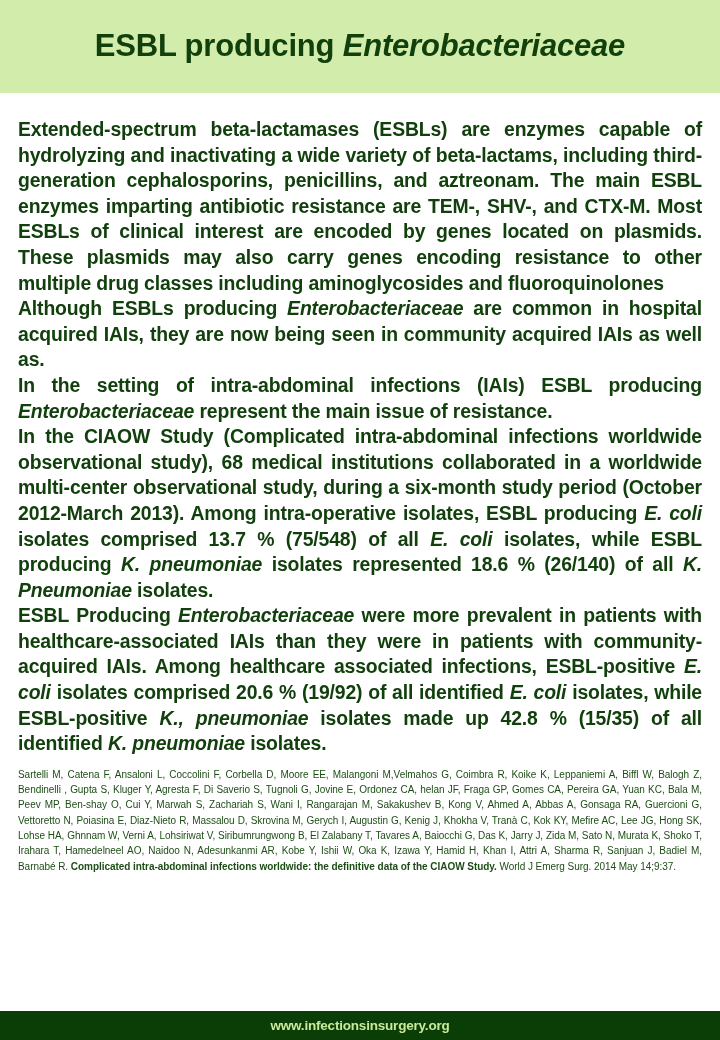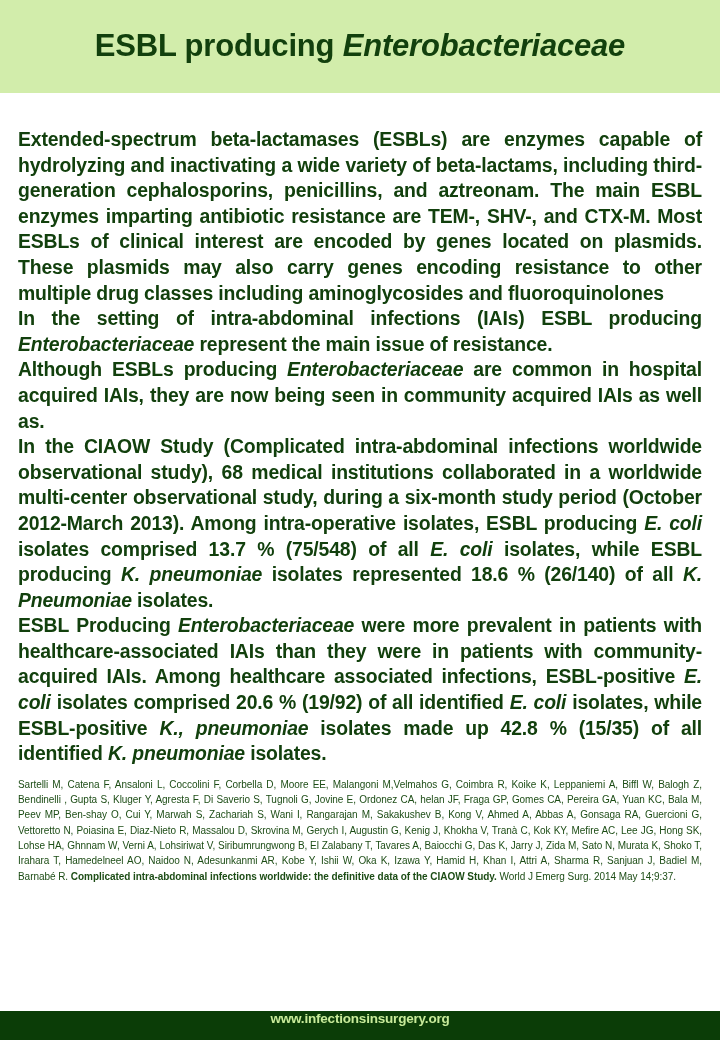--- a/index.html
+++ b/index.html
@@ -40,25 +40,24 @@
     text-align: center;
     line-height: 1.1;
     white-space: nowrap;
   }
   .header-title .sp-italic {
     font-style: italic;
   }
   
   .body-area {
     flex: 1 1 auto;
-    padding: 16px 18px 0 18px;
+    padding: 24px 18px 0 18px;
     box-sizing: border-box;
     display: flex;
     flex-direction: column;
-    margin-top: 18px;
   }
   .para {
     color: #12400d;
     font-weight: bold;
     font-size: 19.4px;
     line-height: 25.6px;
     text-align: justify;
     margin: 0 0 0 0;
     letter-spacing: -0.15px;
     word-spacing: 0px;
@@ -78,21 +77,21 @@
   }
   .refs .ref-title {
     font-weight: bold;
   }
   
   .footer-bar {
     flex: 0 0 29px;
     height: 29px;
     background: #0b3d07;
     display: flex;
-    align-items: flex-start;
+    align-items: center;
     justify-content: center;
   }
   .footer-url {
     color: #c8eb9a;
     font-size: 13.5px;
     font-weight: bold;
     letter-spacing: -0.2px;
   }
 </style>
 </head>
@@ -102,22 +101,22 @@
 
   <div class="header-banner">
     <div class="header-title">
       <span>ESBL producing </span><span class="sp-italic">Enterobacteriaceae</span>
     </div>
   </div>
 
   <div class="body-area">
 
     <p class="para" id="para-0"><span>Extended-spectrum beta-lactamases (ESBLs) are enzymes capable of hydrolyzing and inactivating a wide variety of beta-lactams, including third-generation cephalosporins, penicillins, and aztreonam. The main ESBL enzymes imparting antibiotic resistance are TEM-, SHV-, and CTX-M. Most ESBLs of clinical interest are encoded by genes located on plasmids. These plasmids may also carry genes encoding resistance to other multiple drug classes including aminoglycosides and fluoroquinolones</span></p>
+    <p class="para" id="para-2"><span>Although ESBLs producing </span><span class="sp-italic">Enterobacteriaceae</span><span> are common in hospital acquired IAIs, they are now being seen in community acquired IAIs as well as.</span></p>
     <p class="para" id="para-1"><span>In the setting of intra-abdominal infections (IAIs) ESBL producing </span><span class="sp-italic">Enterobacteriaceae</span><span> represent the main issue of resistance.</span></p>
-    <p class="para" id="para-2"><span>Although ESBLs producing </span><span class="sp-italic">Enterobacteriaceae</span><span> are common in hospital acquired IAIs, they are now being seen in community acquired IAIs as well as.</span></p>
     <p class="para" id="para-3"><span>In the CIAOW Study (Complicated intra-abdominal infections worldwide observational study), 68 medical institutions collaborated in a worldwide multi-center observational study, during a six-month study period (October 2012-March 2013). Among intra-operative isolates, ESBL producing </span><span class="sp-italic">E. coli</span><span> isolates comprised 13.7 % (75/548) of all </span><span class="sp-italic">E. coli</span><span> isolates, while ESBL producing </span><span class="sp-italic">K. pneumoniae</span><span> isolates represented 18.6 % (26/140) of all </span><span class="sp-italic">K. Pneumoniae</span><span> isolates.</span></p>
     <p class="para" id="para-4"><span>ESBL Producing </span><span class="sp-italic">Enterobacteriaceae</span><span> were more prevalent in patients with healthcare-associated IAIs than they were in patients with community-acquired IAIs. Among healthcare associated infections, ESBL-positive </span><span class="sp-italic">E. coli</span><span> isolates comprised 20.6 % (19/92) of all identified </span><span class="sp-italic">E. coli</span><span> isolates, while ESBL-positive </span><span class="sp-italic">K., pneumoniae</span><span> isolates made up 42.8 % (15/35) of all identified </span><span class="sp-italic">K. pneumoniae</span><span> isolates.</span></p>
 
     <div class="refs">
       <span>Sartelli M, Catena F, Ansaloni L, Coccolini F, Corbella D, Moore EE, Malangoni M,Velmahos G, Coimbra R, Koike K, Leppaniemi A, Biffl W, Balogh Z, Bendinelli , Gupta S, Kluger Y, Agresta F, Di Saverio S, Tugnoli G, Jovine E, Ordonez CA, helan JF, Fraga GP, Gomes CA, Pereira GA, Yuan KC, Bala M, Peev MP, Ben-shay O, Cui Y, Marwah S, Zachariah S, Wani I, Rangarajan M, Sakakushev B, Kong V, Ahmed A, Abbas A, Gonsaga RA, Guercioni G, Vettoretto N, Poiasina E, Diaz-Nieto R, Massalou D, Skrovina M, Gerych I, Augustin G, Kenig J, Khokha V, Tranà C, Kok KY, Mefire AC, Lee JG, Hong SK, Lohse HA, Ghnnam W, Verni A, Lohsiriwat V, Siribumrungwong B, El Zalabany T, Tavares A, Baiocchi G, Das K, Jarry J, Zida M, Sato N, Murata K, Shoko T, Irahara T, Hamedelneel AO, Naidoo N, Adesunkanmi AR, Kobe Y, Ishii W, Oka K, Izawa Y, Hamid H, Khan I, Attri A, Sharma R, Sanjuan J, Badiel M, Barnabé R. </span><span class="ref-title">Complicated intra-abdominal infections worldwide: the definitive data of the CIAOW Study.</span><span> World J Emerg Surg. 2014 May 14;9:37.</span>
     </div>
 
   </div>
 
   <div class="footer-bar">

